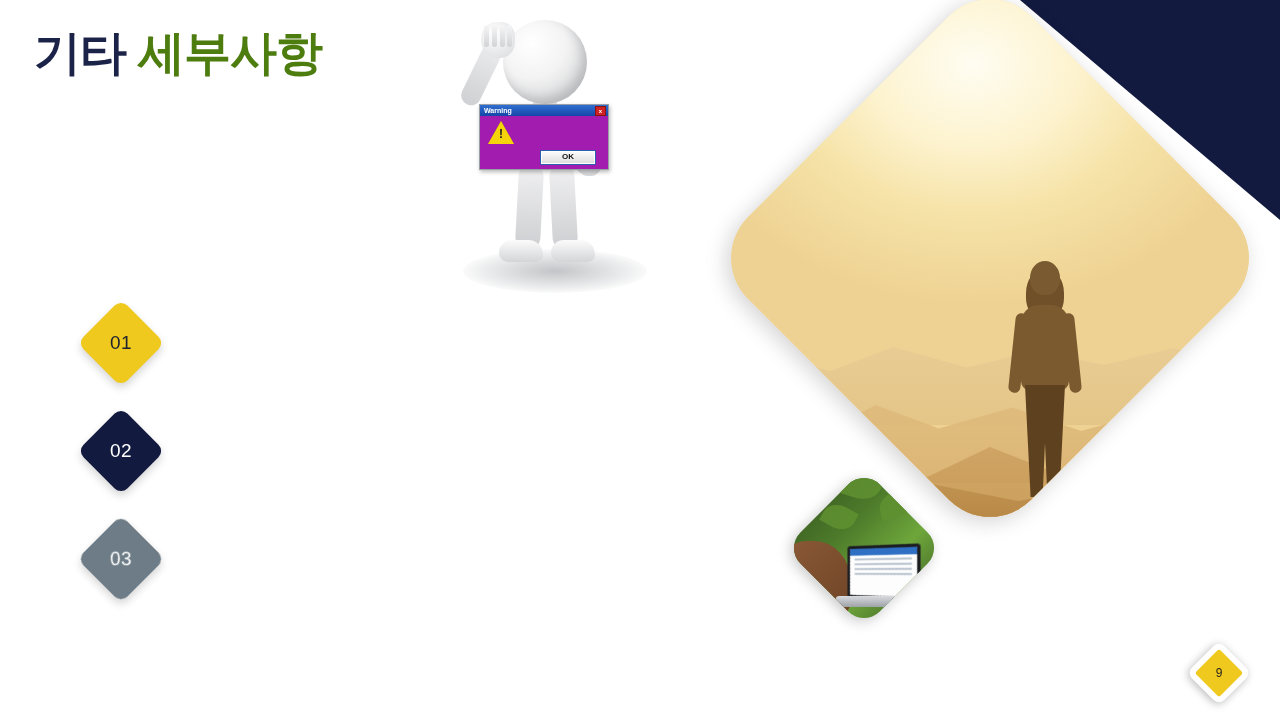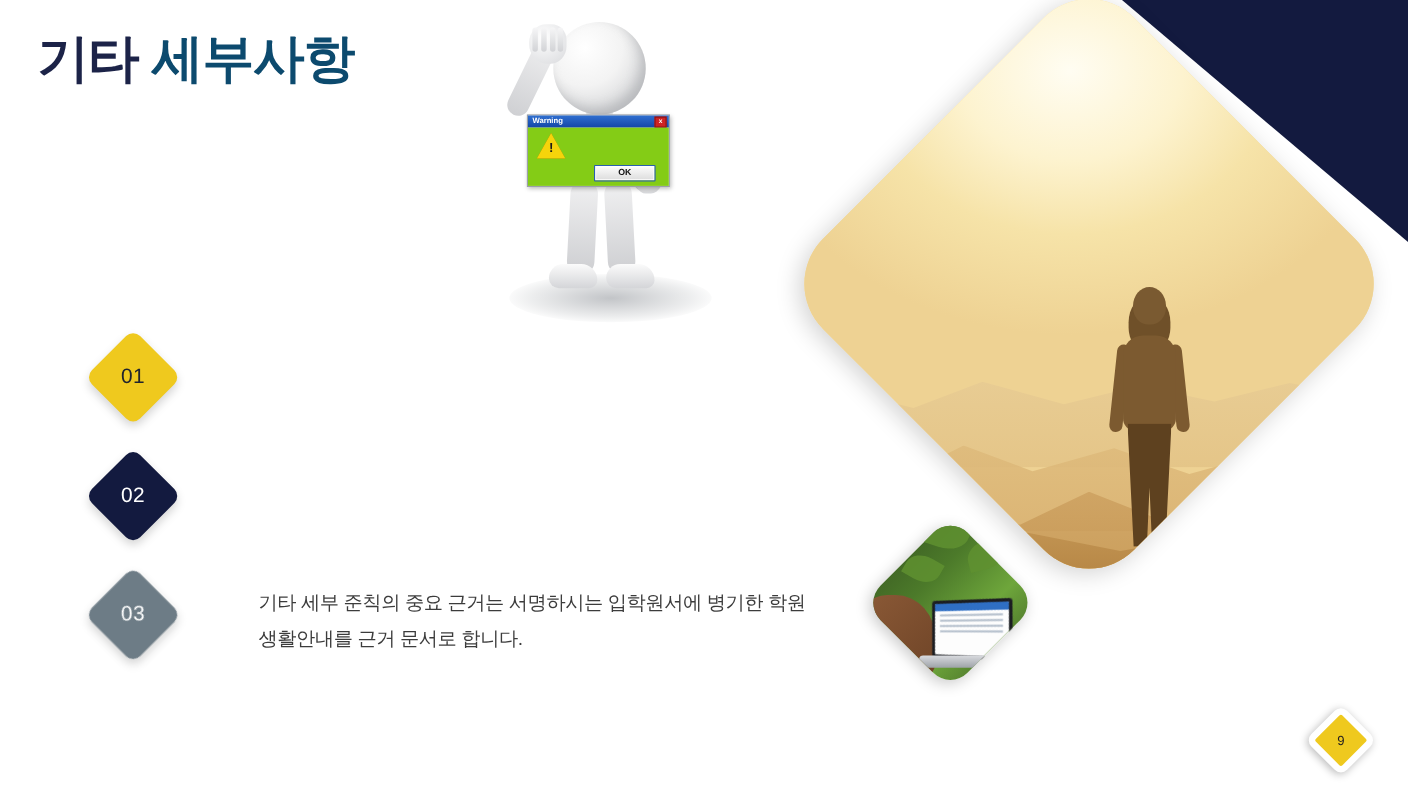--- a/index.html
+++ b/index.html
@@ -35,21 +35,21 @@
     position: absolute;
     left: 34px;
     top: 27px;
     font-size: 47px;
     font-weight: 700;
     letter-spacing: -1px;
     line-height: 1.1;
     white-space: nowrap;
   }
   .title .t-dark { color: #1C2348; }
-  .title .t-yellow { color: #0c4a6e; }
+  .title .t-yellow { color: #4d7c0f; }
 
   
   .photo-diamond {
     position: absolute;
     left: 790px;
     top: 58px;
     width: 400px;
     height: 400px;
     transform: rotate(45deg);
     border-radius: 58px;
@@ -310,21 +310,21 @@
     width: 9px; height: 8px;
     background: #cf2222;
     color: #fff;
     font-size: 6px;
     line-height: 8px;
     text-align: center;
     border: 1px solid #8a1414;
     font-weight: 700;
   }
   .wd-body {
-    background: #84cc16;
+    background: #a21caf;
     padding: 5px 6px 6px 6px;
     min-height: 42px;
     position: relative;
   }
   .wd-alert-icon {
     width: 0; height: 0;
     border-left: 13px solid transparent;
     border-right: 13px solid transparent;
     border-bottom: 23px solid #f5d40b;
     position: relative;
@@ -527,21 +527,19 @@
   <div class="item item-2">
     <div class="badge badge-2">
       <span>02</span>
     </div>
   </div>
 
   <div class="item item-3">
     <div class="badge badge-3">
       <span>03</span>
     </div>
-    <div class="item-text">기타 세부 준칙의 중요 근거는 서명하시는 입학원서에 병기한 학원
-생활안내를 근거 문서로 합니다.</div>
   </div>
 
   <div class="page-badge">
     <span>9</span>
   </div>
 
 </div>
 
 </body></html>

